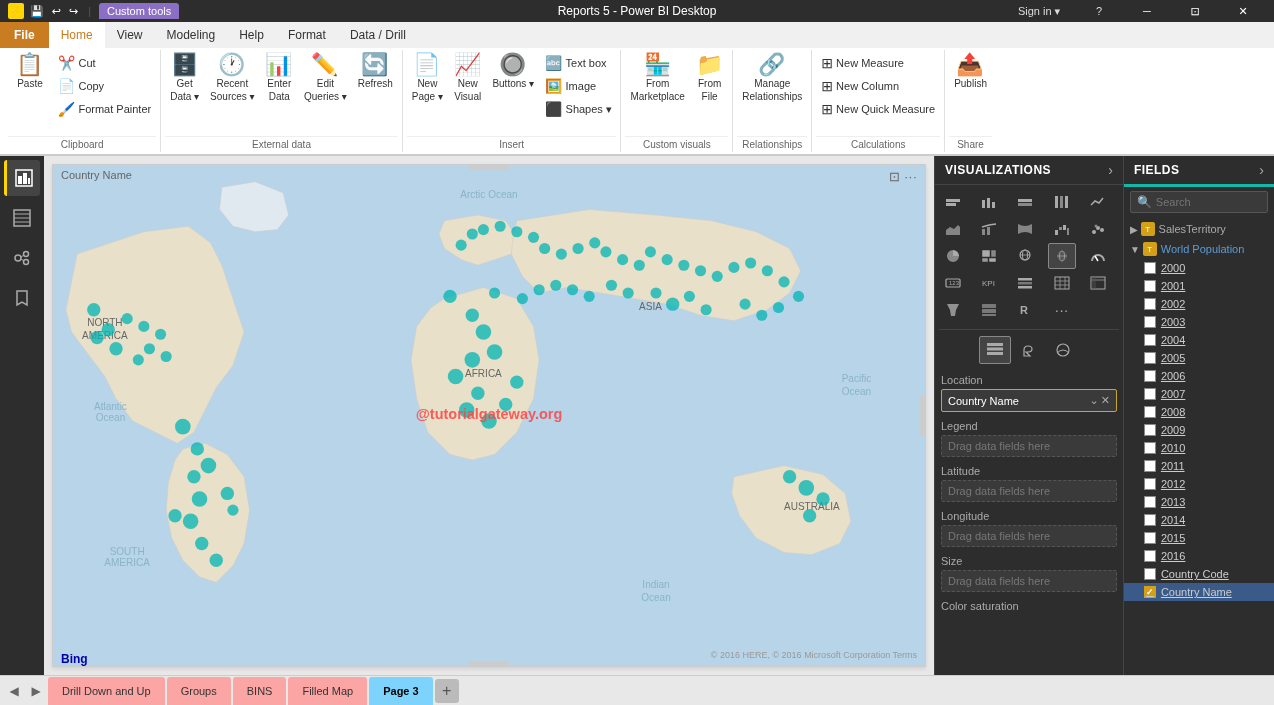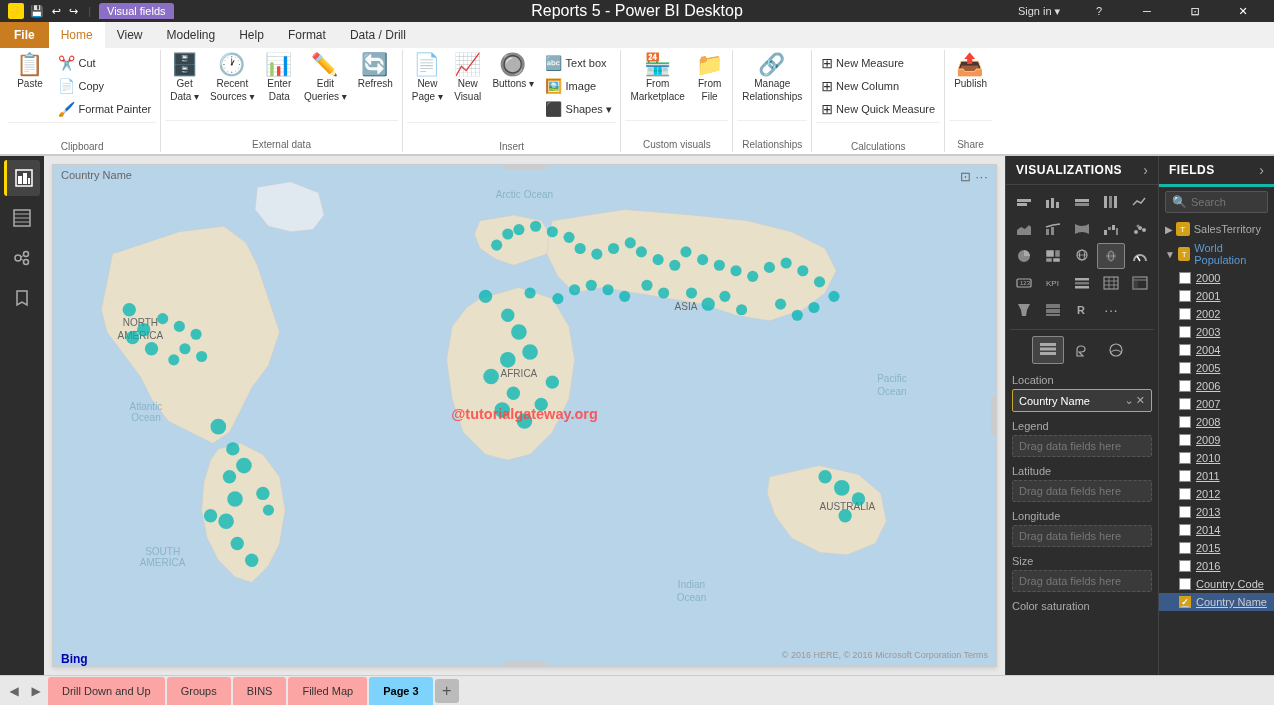--- a/index.html
+++ b/index.html
@@ -86,44 +86,44 @@
     ::-webkit-scrollbar { width: 6px; }
     ::-webkit-scrollbar-track { background: #2d2d2d; }
     ::-webkit-scrollbar-thumb { background: #555; border-radius: 3px; }
     .ribbon-tab-row { display: flex; height: 26px; background: #f0f0f0; position: relative; }
     .rt { padding: 0 12px; line-height: 26px; font-size: 12px; cursor: pointer; color: #333; }
     .rt.active { background: #fff; color: #c97c20; }
     .rt.file { background: #c97c20; color: #fff; font-weight: bold; padding: 0 14px; }
     .ribbon-body { display: flex; height: 108px; background: #fff; padding: 2px 4px; border-bottom: 2px solid #ccc; }
     .rg { display: flex; flex-direction: column; border-right: 1px solid #e0e0e0; padding: 2px 4px; }
     .rg-items { display: flex; gap: 1px; flex: 1; align-items: flex-start; }
-    .rg-label { font-size: 10px; color: #666; text-align: center; margin-top: 2px; padding-top: 18px; border-top: 1px solid #eee; }
+    .rg-label { font-size: 10px; color: #666; text-align: center; margin-top: 2px; padding-top: 2px; border-top: 1px solid #eee; }
     .rb { display: flex; flex-direction: column; align-items: center; padding: 2px 5px; cursor: pointer; border-radius: 3px; font-size: 10px; color: #333; min-width: 36px; text-align: center; line-height: 1.3; }
     .rb .ic { font-size: 22px; line-height: 1; margin-bottom: 1px; }
     .rb-sm { display: flex; align-items: center; gap: 3px; padding: 3px 5px; cursor: pointer; border-radius: 2px; font-size: 11px; white-space: nowrap; color: #333; }
     .rb-sm .ic { font-size: 14px; }
     .rb-col { display: flex; flex-direction: column; gap: 1px; justify-content: center; }
   </style>
 </head>
 <body>
 
 <div class="title-bar">
   <div class="title-bar-left">
     <div class="title-bar-icon">⚡</div>
 
     <span style="cursor:pointer;margin:0 2px;">💾</span>
     <span style="cursor:pointer;margin:0 2px;">↩</span>
     <span style="cursor:pointer;margin:0 2px;">↪</span>
     <span style="color:#555;margin:0 4px;">|</span>
 
     <div style="background:#8b6fc5;color:#fff;padding:2px 8px;border-radius:3px 3px 0 0;font-size:11px;">
-      <span>Visual fields</span>
-    </div>
-  </div>
-  <div style="position:absolute;left:50%;transform:translateX(-50%);font-size:16px;">Reports 5 - Power BI Desktop</div>
+      <span>Custom tools</span>
+    </div>
+  </div>
+  <div style="position:absolute;left:50%;transform:translateX(-50%);font-size:12px;">Reports 5 - Power BI Desktop</div>
   <div class="title-bar-controls">
     <div class="title-bar-btn" style="font-size:11px;width:70px;color:#ddd;">Sign in ▾</div>
     <div class="title-bar-btn" style="color:#ddd;">?</div>
     <div class="title-bar-btn">─</div>
     <div class="title-bar-btn">⊡</div>
     <div class="title-bar-btn close">✕</div>
   </div>
 </div>
 
 <div class="ribbon-tab-row">
@@ -442,21 +442,21 @@
         <div class="map-attribution">
           <span>© 2016 HERE, © 2016 Microsoft Corporation   Terms</span>
         </div>
       </div>
 
       <div style="position:absolute;right:0;top:50%;transform:translateY(-50%);width:5px;height:40px;background:#ccc;cursor:ew-resize;z-index:20;"></div>
       <div style="position:absolute;bottom:0;left:50%;transform:translateX(-50%);width:40px;height:5px;background:#ccc;cursor:s-resize;z-index:20;"></div>
     </div>
   </div>
 
-  <div style="display:flex;width:269px;">
+  <div style="display:flex;width:340px;">
 
     <div class="viz-panel">
       <div class="viz-panel-header">
         <span class="viz-panel-title">VISUALIZATIONS</span>
         <span class="viz-panel-expand">›</span>
       </div>
 
       <div class="viz-icons-grid">
 
         <div class="viz-icon" title="Stacked bar chart">

